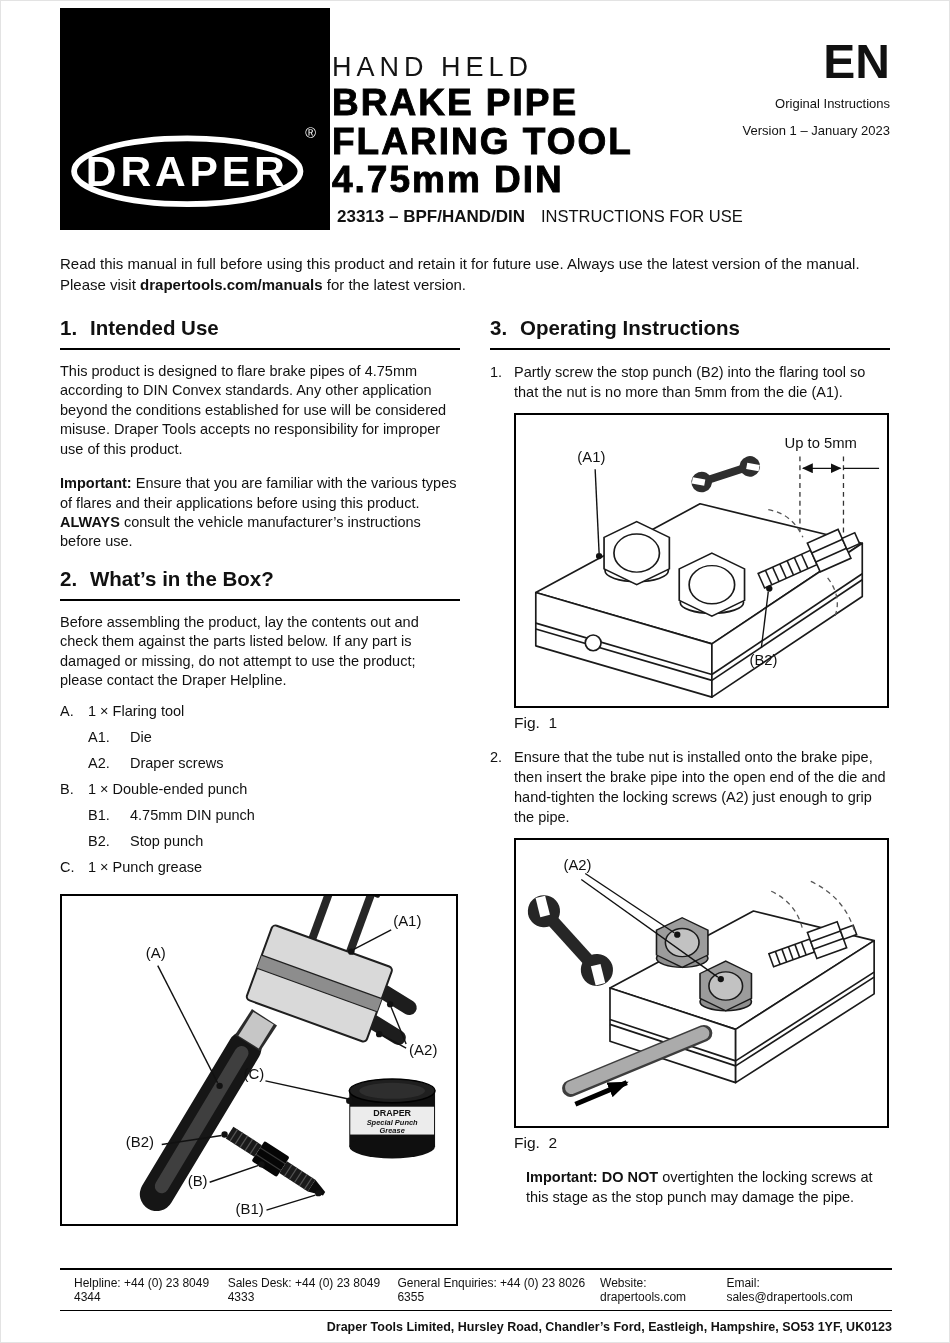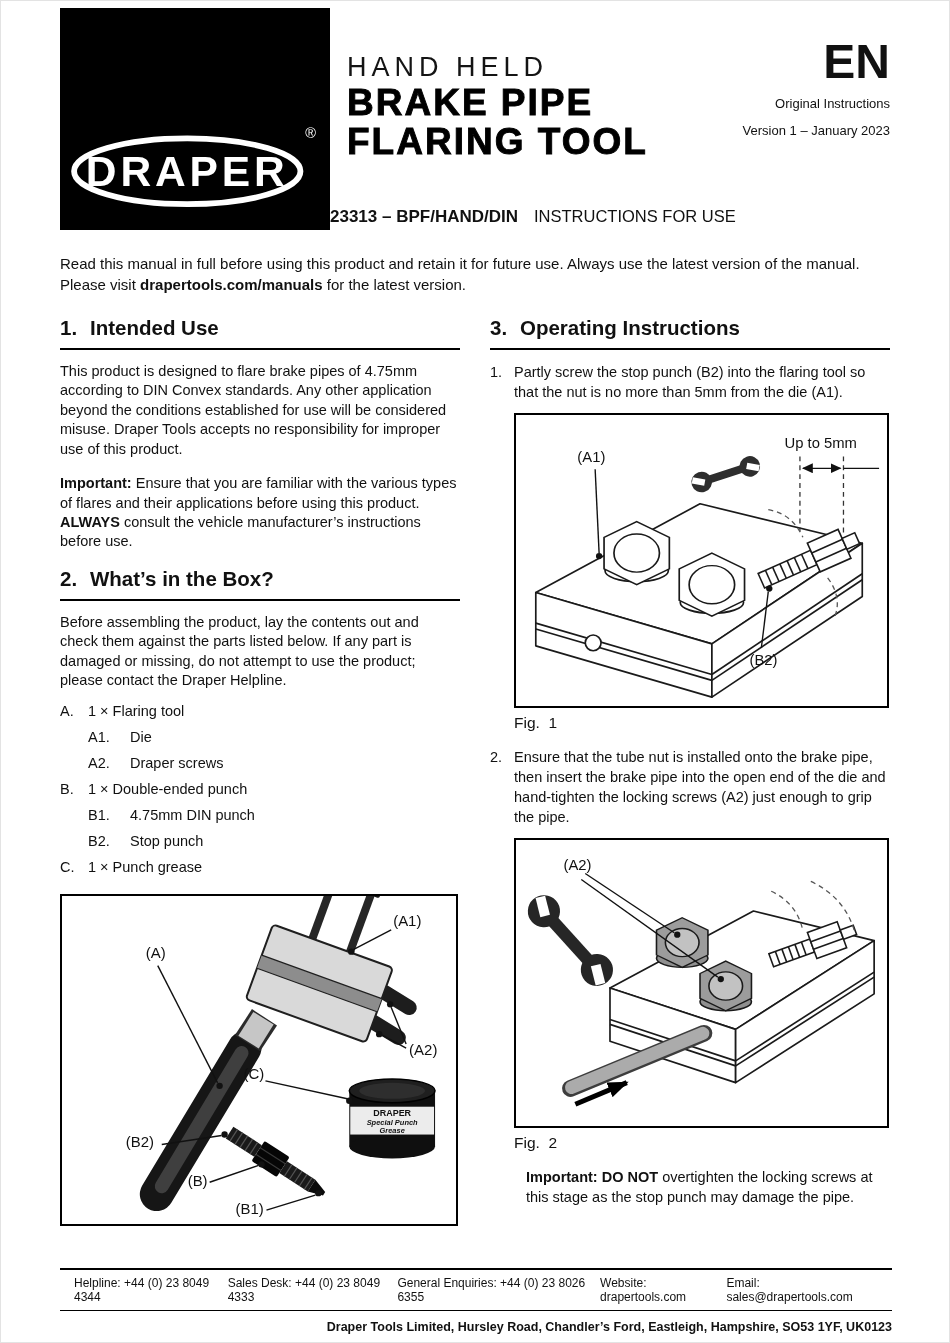--- a/index.html
+++ b/index.html
@@ -3,25 +3,25 @@
 <meta charset="utf-8">
 <style>
   *{margin:0;padding:0;box-sizing:border-box}
   html,body{background:#fff}
   .page{position:relative;width:950px;height:1343px;background:#fff;color:#111;
         font-family:"Liberation Sans",sans-serif;overflow:hidden;box-shadow:inset 0 0 0 1px #e3e3e3}
 
   
   .logo-box{position:absolute;left:60px;top:8px;width:270px;height:222px;background:#000;
             display:flex;align-items:flex-end;justify-content:center;padding-bottom:20px}
-  .title-block{position:absolute;left:347px;top:50px}
+  .title-block{position:absolute;left:332px;top:50px}
   .hand-held{font-size:27px;letter-spacing:5px;color:#141414;line-height:34px}
   .big-title{font-size:37px;line-height:38.5px;font-weight:bold;letter-spacing:2px;color:#000;
              -webkit-text-stroke:0.9px #000}
-  .model-line{position:absolute;left:330px;top:207px;font-size:17px;display:flex;gap:16px;align-items:baseline}
+  .model-line{position:absolute;left:337px;top:207px;font-size:17px;display:flex;gap:16px;align-items:baseline}
   .model{font-weight:bold}
   .use-label{font-size:16.5px}
   .en-block{position:absolute;right:60px;top:38px;text-align:right}
   .en{font-size:48px;font-weight:bold;line-height:1}
   .en-sub{font-size:13px;line-height:19px;margin-top:8px}
 
   .intro{position:absolute;left:60px;top:253px;width:834px;font-size:15px;line-height:1.4}
 
   
   .lcol{position:absolute;left:60px;top:316px;width:400px}
@@ -71,20 +71,21 @@
       <ellipse cx="122" cy="52" rx="117" ry="34" fill="none" stroke="#fff" stroke-width="6"></ellipse>
       <text x="122" y="67" text-anchor="middle" font-family="Liberation Sans, sans-serif" font-size="44" font-weight="bold" letter-spacing="4" fill="#fff">DRAPER</text>
       <text x="244" y="18" font-family="Liberation Sans, sans-serif" font-size="15" fill="#fff">®</text>
     </svg>
   </div>
 
   <div class="title-block">
     <div class="hand-held">HAND HELD</div>
     <div class="big-title">BRAKE PIPE</div>
     <div class="big-title">FLARING TOOL</div>
+    <div class="big-title">4.75mm DIN</div>
   </div>
 
   <div class="model-line">
     <span class="model">23313 – BPF/HAND/DIN</span>
     <span class="use-label">INSTRUCTIONS FOR USE</span>
   </div>
 
   <div class="en-block">
     <div class="en">EN</div>
     <div class="en-sub">Original Instructions</div>

